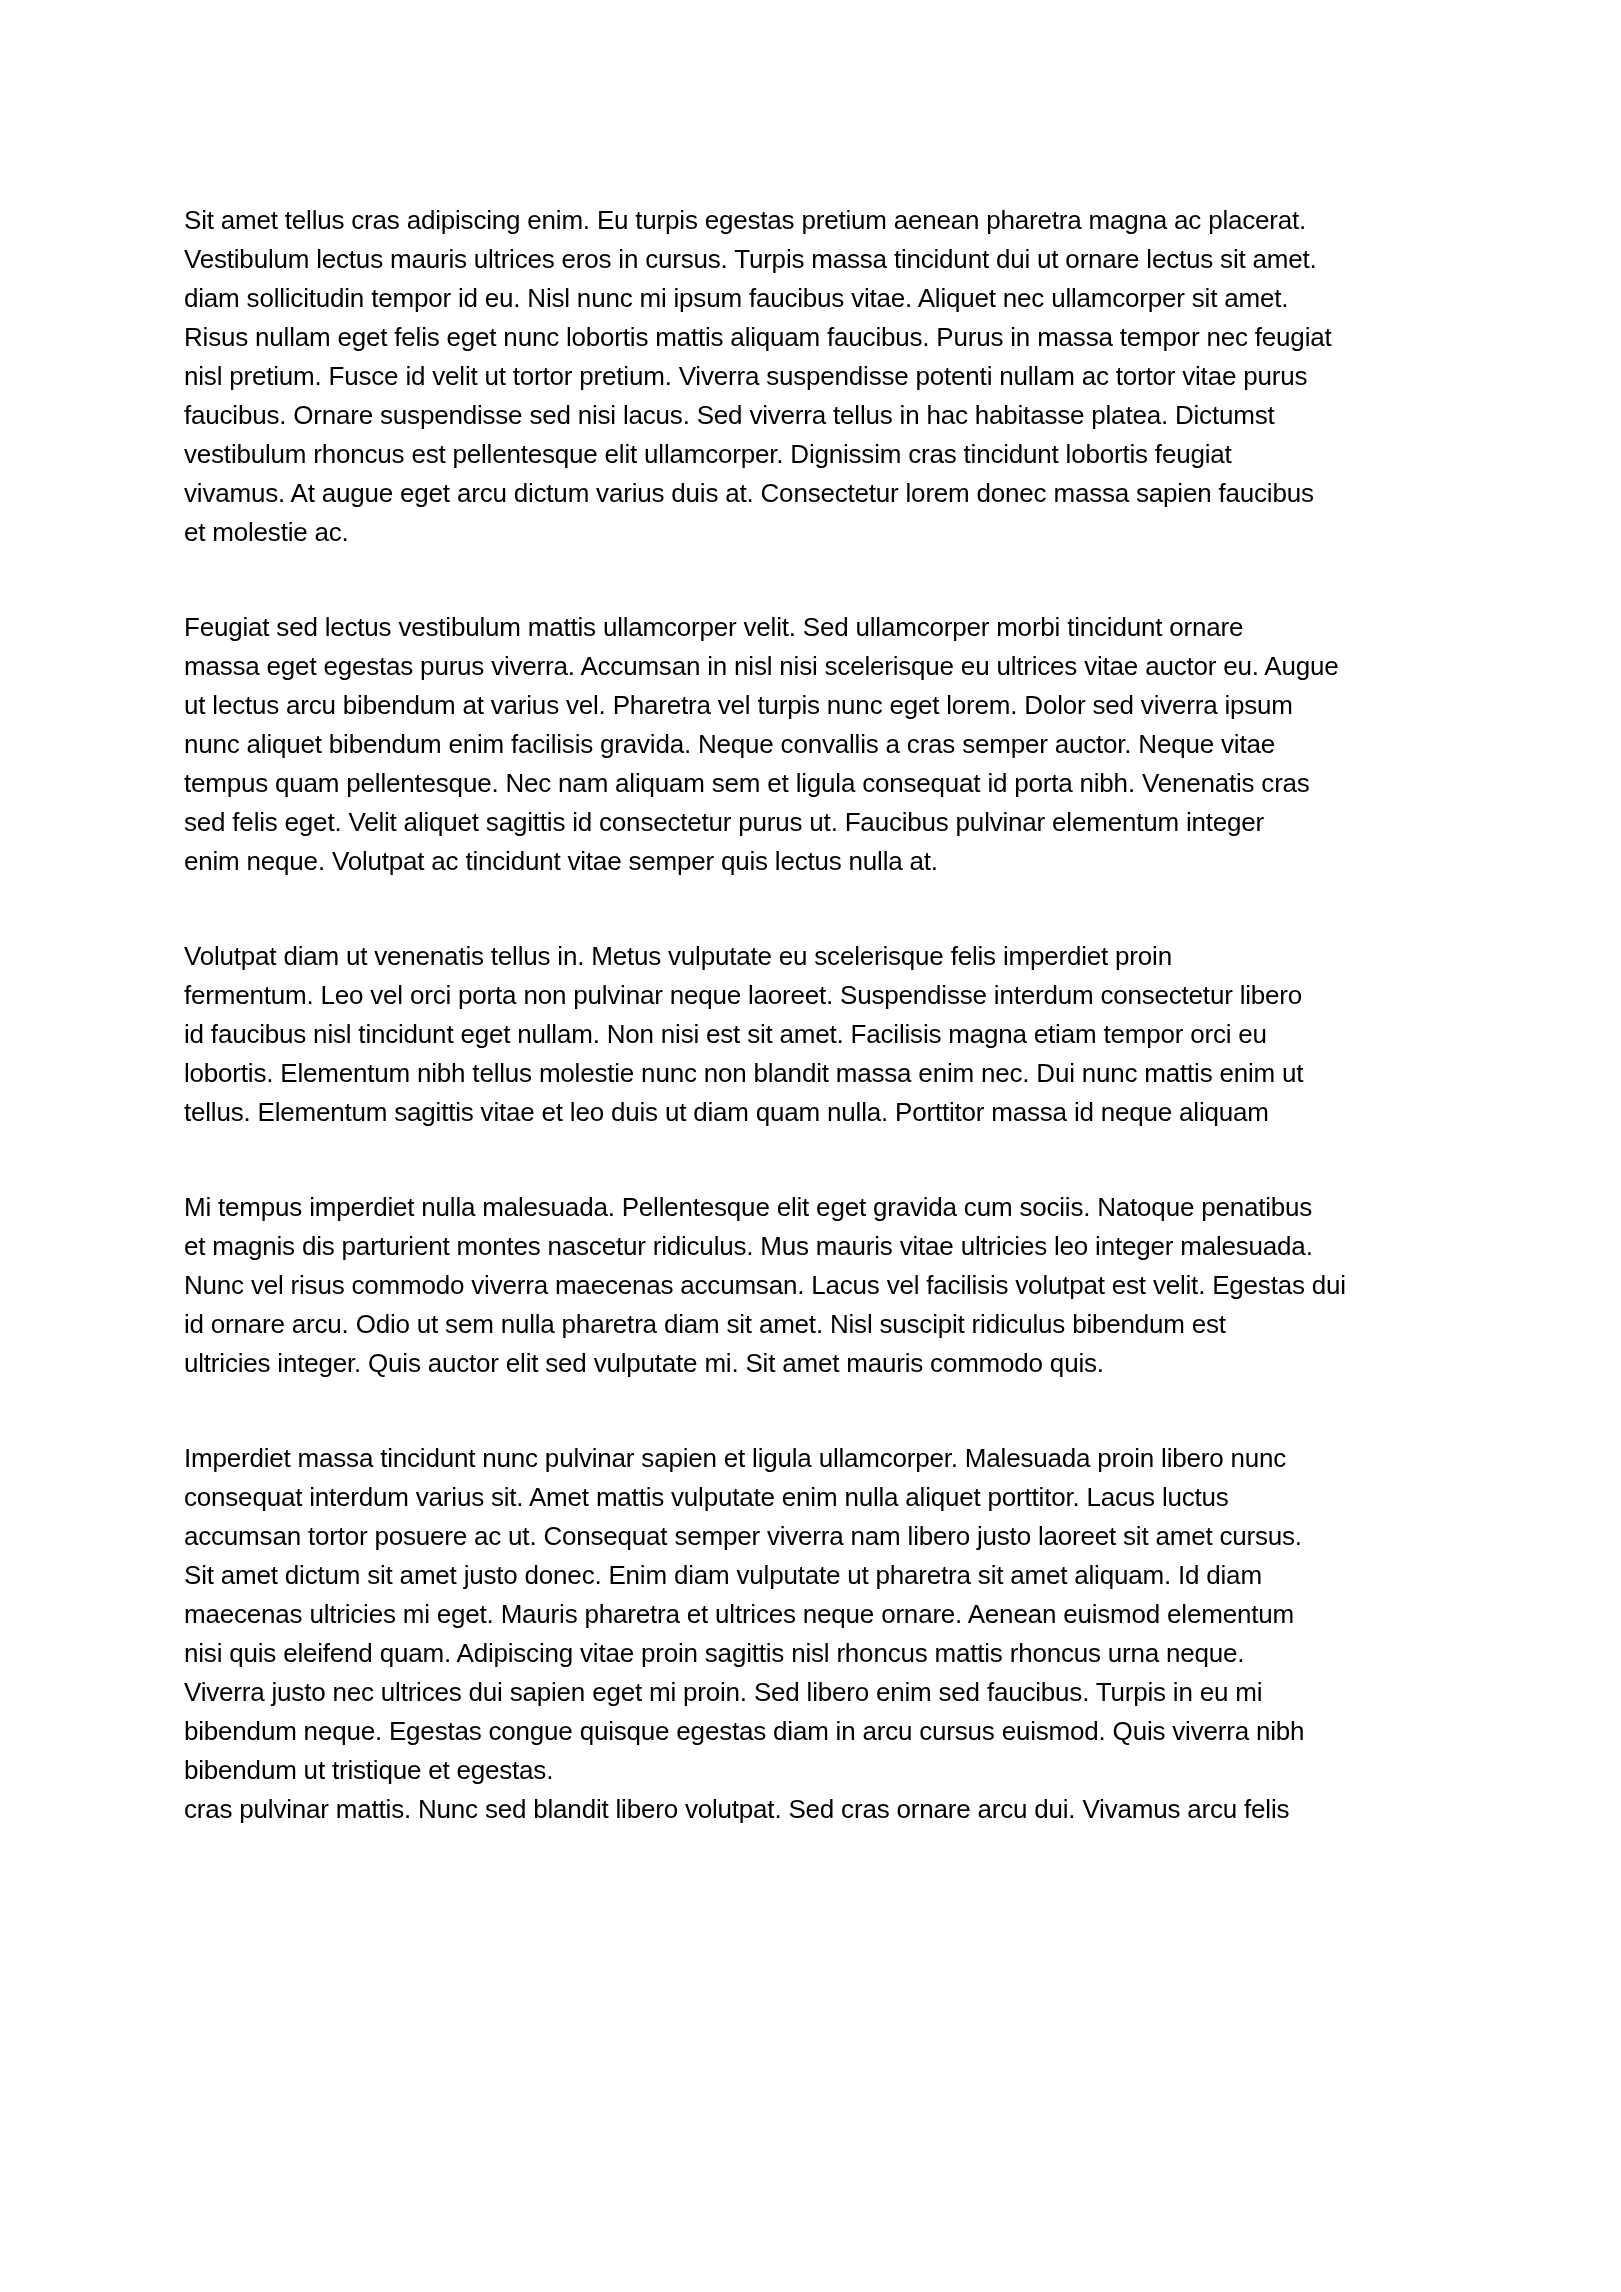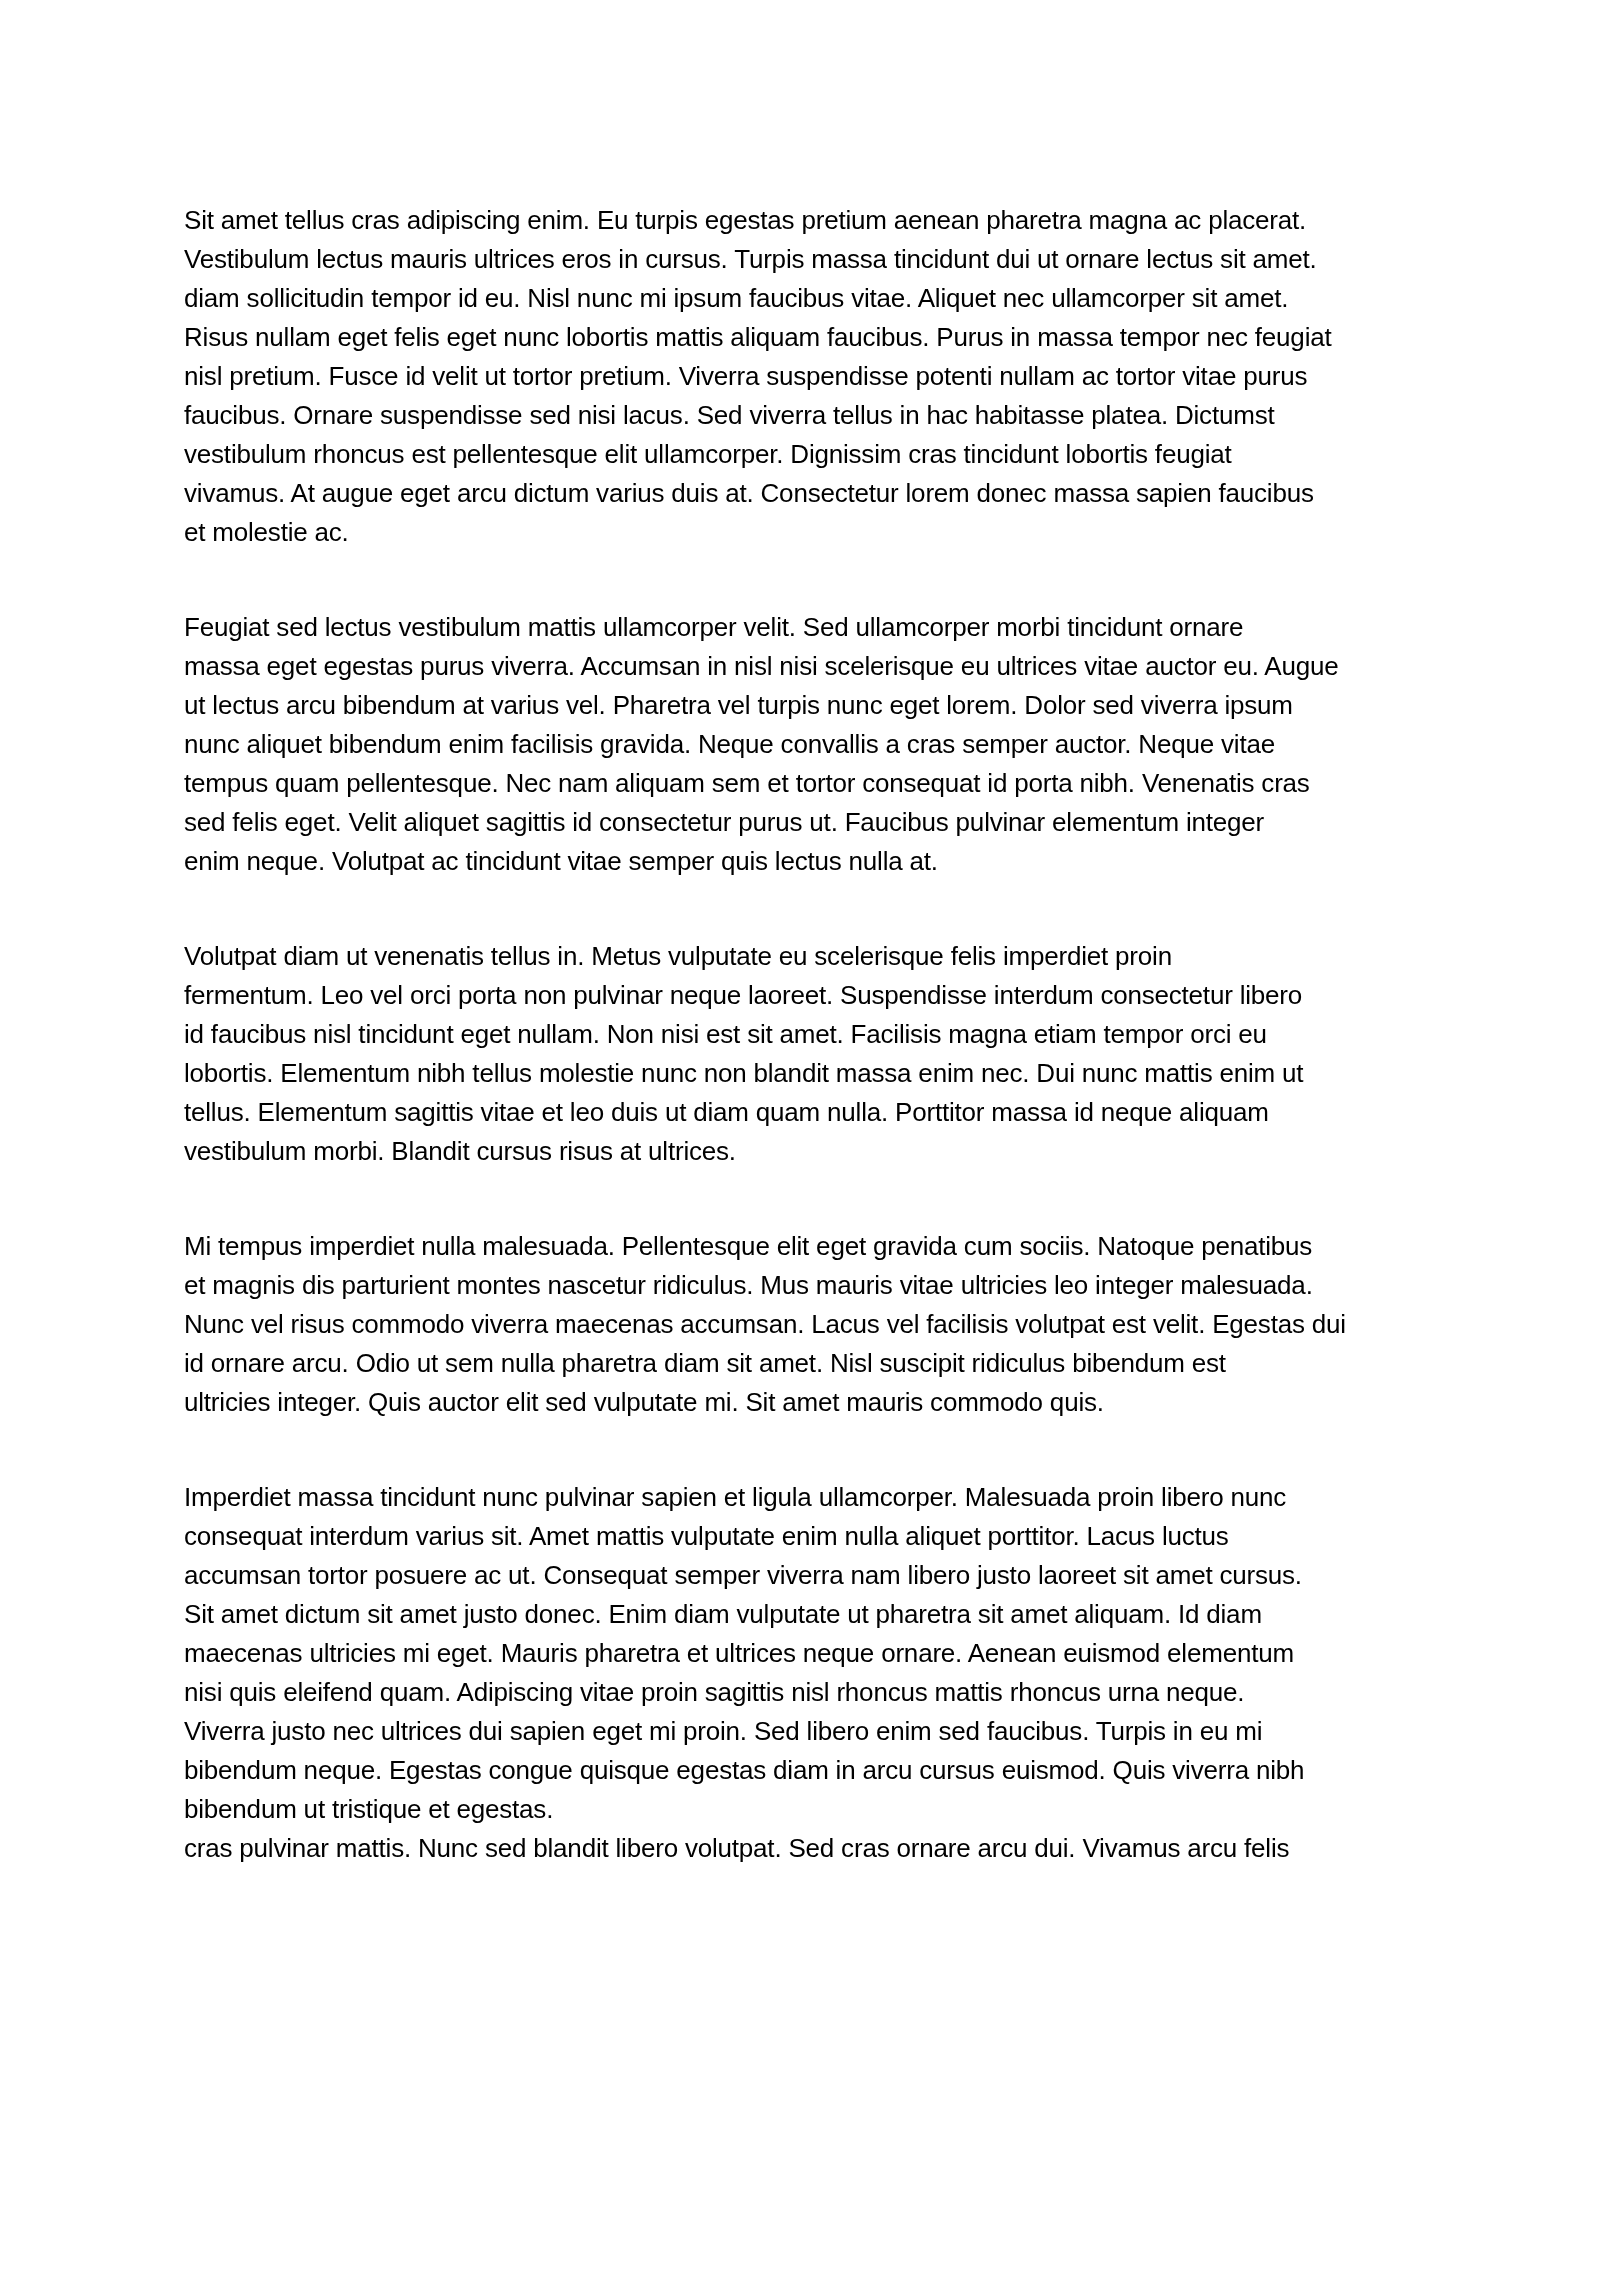--- a/index.html
+++ b/index.html
@@ -57,31 +57,30 @@
         <div class="text-line">faucibus. Ornare suspendisse sed nisi lacus. Sed viverra tellus in hac habitasse platea. Dictumst</div>
         <div class="text-line">vestibulum rhoncus est pellentesque elit ullamcorper. Dignissim cras tincidunt lobortis feugiat</div>
         <div class="text-line">vivamus. At augue eget arcu dictum varius duis at. Consectetur lorem donec massa sapien faucibus</div>
         <div class="text-line">et molestie ac.</div>
       </div>
       <div class="paragraph">
         <div class="text-line">Feugiat sed lectus vestibulum mattis ullamcorper velit. Sed ullamcorper morbi tincidunt ornare</div>
         <div class="text-line">massa eget egestas purus viverra. Accumsan in nisl nisi scelerisque eu ultrices vitae auctor eu. Augue</div>
         <div class="text-line">ut lectus arcu bibendum at varius vel. Pharetra vel turpis nunc eget lorem. Dolor sed viverra ipsum</div>
         <div class="text-line">nunc aliquet bibendum enim facilisis gravida. Neque convallis a cras semper auctor. Neque vitae</div>
-        <div class="text-line">tempus quam pellentesque. Nec nam aliquam sem et tortor consequat id porta nibh. Venenatis cras</div>
+        <div class="text-line">tempus quam pellentesque. Nec nam aliquam sem et ligula consequat id porta nibh. Venenatis cras</div>
         <div class="text-line">sed felis eget. Velit aliquet sagittis id consectetur purus ut. Faucibus pulvinar elementum integer</div>
         <div class="text-line">enim neque. Volutpat ac tincidunt vitae semper quis lectus nulla at.</div>
       </div>
       <div class="paragraph">
         <div class="text-line">Volutpat diam ut venenatis tellus in. Metus vulputate eu scelerisque felis imperdiet proin</div>
         <div class="text-line">fermentum. Leo vel orci porta non pulvinar neque laoreet. Suspendisse interdum consectetur libero</div>
         <div class="text-line">id faucibus nisl tincidunt eget nullam. Non nisi est sit amet. Facilisis magna etiam tempor orci eu</div>
         <div class="text-line">lobortis. Elementum nibh tellus molestie nunc non blandit massa enim nec. Dui nunc mattis enim ut</div>
         <div class="text-line">tellus. Elementum sagittis vitae et leo duis ut diam quam nulla. Porttitor massa id neque aliquam</div>
-        <div class="text-line">vestibulum morbi. Blandit cursus risus at ultrices.</div>
       </div>
       <div class="paragraph">
         <div class="text-line">Mi tempus imperdiet nulla malesuada. Pellentesque elit eget gravida cum sociis. Natoque penatibus</div>
         <div class="text-line">et magnis dis parturient montes nascetur ridiculus. Mus mauris vitae ultricies leo integer malesuada.</div>
         <div class="text-line">Nunc vel risus commodo viverra maecenas accumsan. Lacus vel facilisis volutpat est velit. Egestas dui</div>
         <div class="text-line">id ornare arcu. Odio ut sem nulla pharetra diam sit amet. Nisl suscipit ridiculus bibendum est</div>
         <div class="text-line">ultricies integer. Quis auctor elit sed vulputate mi. Sit amet mauris commodo quis.</div>
       </div>
       <div class="paragraph">
         <div class="text-line">Imperdiet massa tincidunt nunc pulvinar sapien et ligula ullamcorper. Malesuada proin libero nunc</div>

